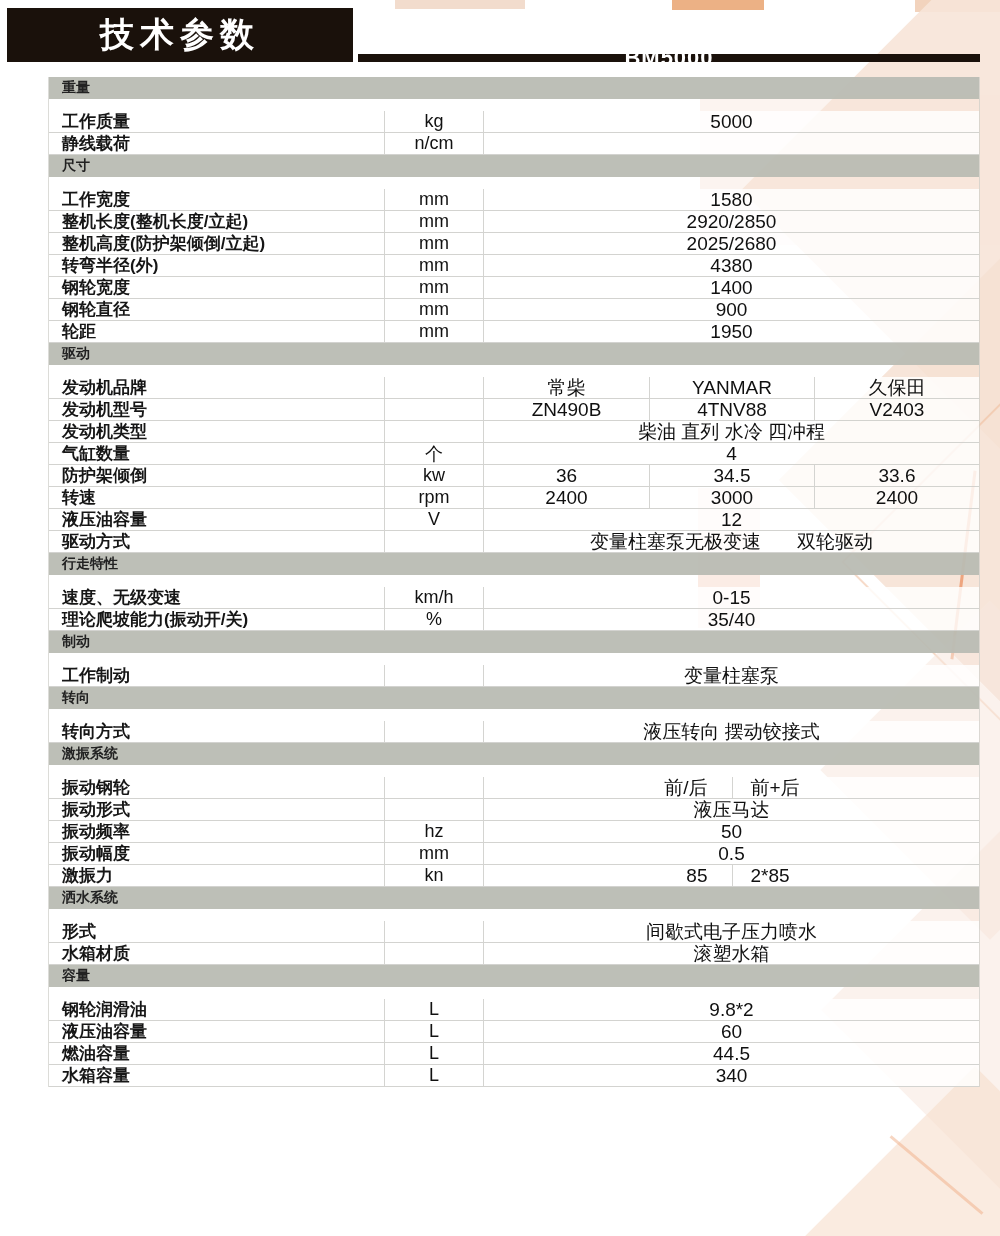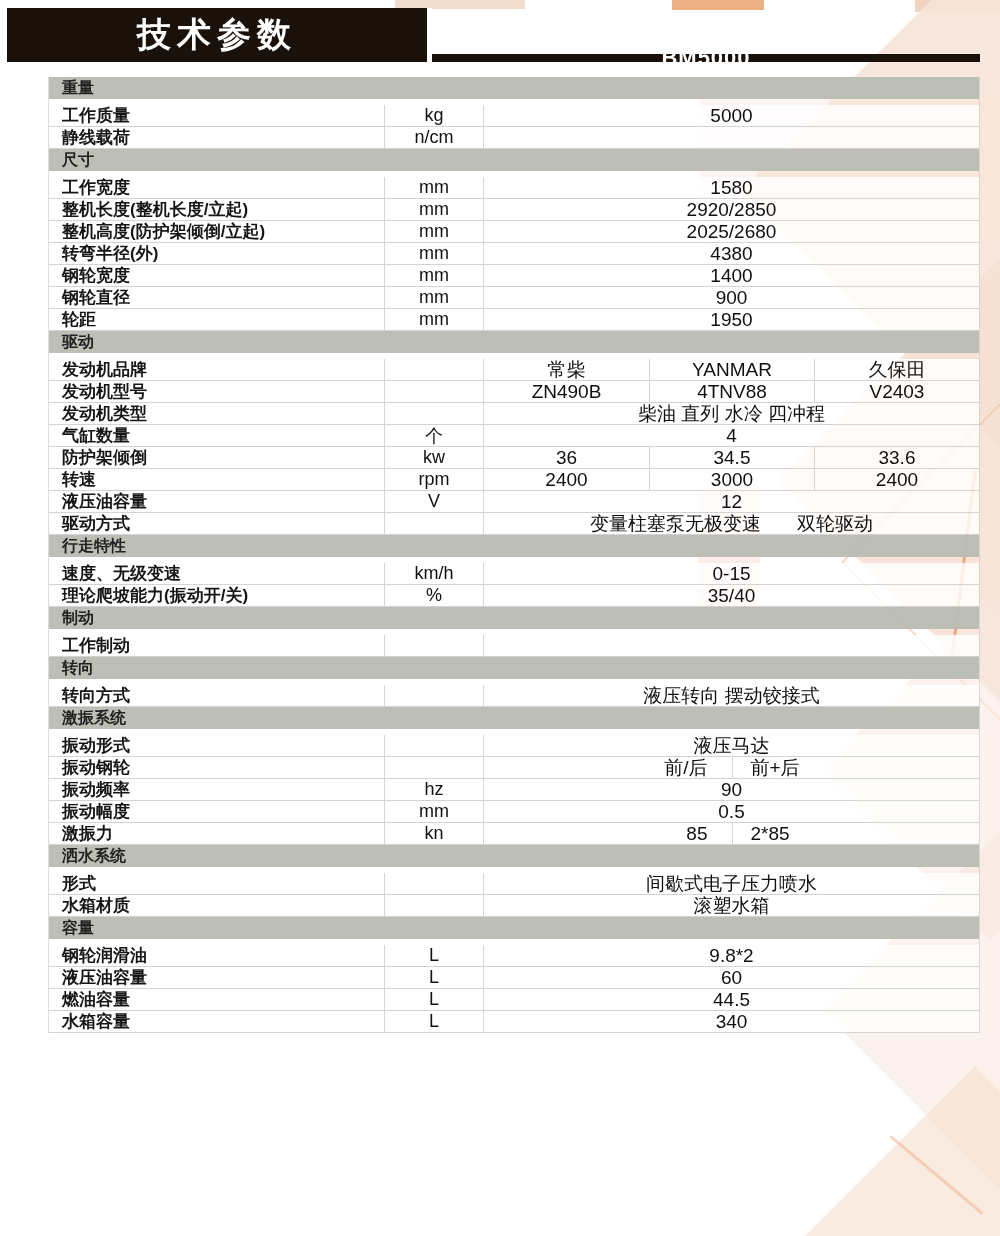--- a/index.html
+++ b/index.html
@@ -17,31 +17,31 @@
   .bg-band{left:698px;top:488px;width:62px;height:140px;background:#f7d9cc;opacity:.5;}
   .bg-line1{left:962px;top:470px;width:3px;height:190px;background:#ec9a6e;transform:rotate(7deg);opacity:.85;}
   .bg-hex1{left:900px;top:420px;width:280px;height:280px;transform:rotate(45deg);border:2px solid #f0b894;opacity:.5;}
   .bg-d3{left:870px;top:650px;width:240px;height:240px;transform:rotate(45deg);background:#f8e8de;opacity:.55;}
   .bg-d4{left:875px;top:880px;width:260px;height:260px;transform:rotate(45deg);background:#f7e3d6;opacity:.45;}
   .bg-d5{left:845px;top:1120px;width:260px;height:260px;transform:rotate(45deg);background:#f6ddcb;opacity:.6;}
   .bg-line2{left:935px;top:1115px;width:3px;height:120px;background:#efad85;transform:rotate(-50deg);opacity:.5;}
   
   .titlebar{position:absolute;left:7px;top:8px;width:973px;height:54px;display:flex;z-index:2;}
   .titlebar .cell{background:#1a110b;color:#ffffff;display:flex;align-items:center;justify-content:center;}
-  .titlebar .left{width:420px;font-size:34px;font-weight:700;letter-spacing:6px;}
+  .titlebar .left{width:346px;font-size:34px;font-weight:700;letter-spacing:6px;}
   .titlebar .gap{width:5px;background:#ffffff;}
   .titlebar .right{flex:1;font-size:22px;font-weight:700;letter-spacing:1px;margin-top:46px;}
   
   .table{position:absolute;left:48px;top:77px;width:932px;z-index:2;
          border-left:1px solid rgba(205,205,200,.7);border-right:1px solid rgba(205,205,200,.7);
          box-sizing:border-box;}
   .table *{box-sizing:border-box;}
-  .section{height:22px;margin-bottom:6px;background:rgba(185,188,179,.95);
+  .section{height:22px;margin-bottom:12px;background:rgba(185,188,179,.95);
            display:flex;align-items:center;padding-left:13px;
-           font-size:16px;font-weight:700;color:#222;}
+           font-size:14px;font-weight:700;color:#222;}
   .row{height:22px;display:flex;background:rgba(255,255,255,.82);
        border-bottom:1px solid rgba(203,203,200,.85);}
   .row .label{width:335px;padding-left:13px;display:flex;align-items:center;
               font-size:17px;font-weight:600;color:#161616;white-space:nowrap;overflow:hidden;}
   .row .unit{width:100px;border-left:1px solid #d4d4d1;border-right:1px solid #d4d4d1;
              display:flex;align-items:center;justify-content:center;font-size:18px;color:#111;}
   .row .values{flex:1;display:flex;}
   .cell{display:flex;align-items:center;justify-content:center;font-size:19px;color:#101010;white-space:nowrap;}
   .cell + .cell{border-left:1px solid #d4d4d1;}
   .cell.full{flex:1;}
@@ -223,50 +223,53 @@
         <div class="label">理论爬坡能力(振动开/关)</div>
         <div class="unit">%</div>
         <div class="values">
           <div class="cell full">35/40</div>
         </div>
       </div>
       <div class="section">制动</div>
       <div class="row">
         <div class="label">工作制动</div>
         <div class="unit"></div>
+        <div class="values">
+          <div class="cell full">变量柱塞泵</div>
+        </div>
       </div>
       <div class="section">转向</div>
       <div class="row">
         <div class="label">转向方式</div>
         <div class="unit"></div>
         <div class="values">
           <div class="cell full">液压转向 摆动铰接式</div>
         </div>
       </div>
       <div class="section">激振系统</div>
-      <div class="row">
-        <div class="label">振动形式</div>
-        <div class="unit"></div>
-        <div class="values">
-          <div class="cell full">液压马达</div>
-        </div>
-      </div>
       <div class="row">
         <div class="label">振动钢轮</div>
         <div class="unit"></div>
         <div class="values">
           <div class="cell half align-right">前/后</div>
           <div class="cell half align-left">前+后</div>
         </div>
       </div>
       <div class="row">
+        <div class="label">振动形式</div>
+        <div class="unit"></div>
+        <div class="values">
+          <div class="cell full">液压马达</div>
+        </div>
+      </div>
+      <div class="row">
         <div class="label">振动频率</div>
         <div class="unit">hz</div>
         <div class="values">
-          <div class="cell full">90</div>
+          <div class="cell full">50</div>
         </div>
       </div>
       <div class="row">
         <div class="label">振动幅度</div>
         <div class="unit">mm</div>
         <div class="values">
           <div class="cell full">0.5</div>
         </div>
       </div>
       <div class="row">

